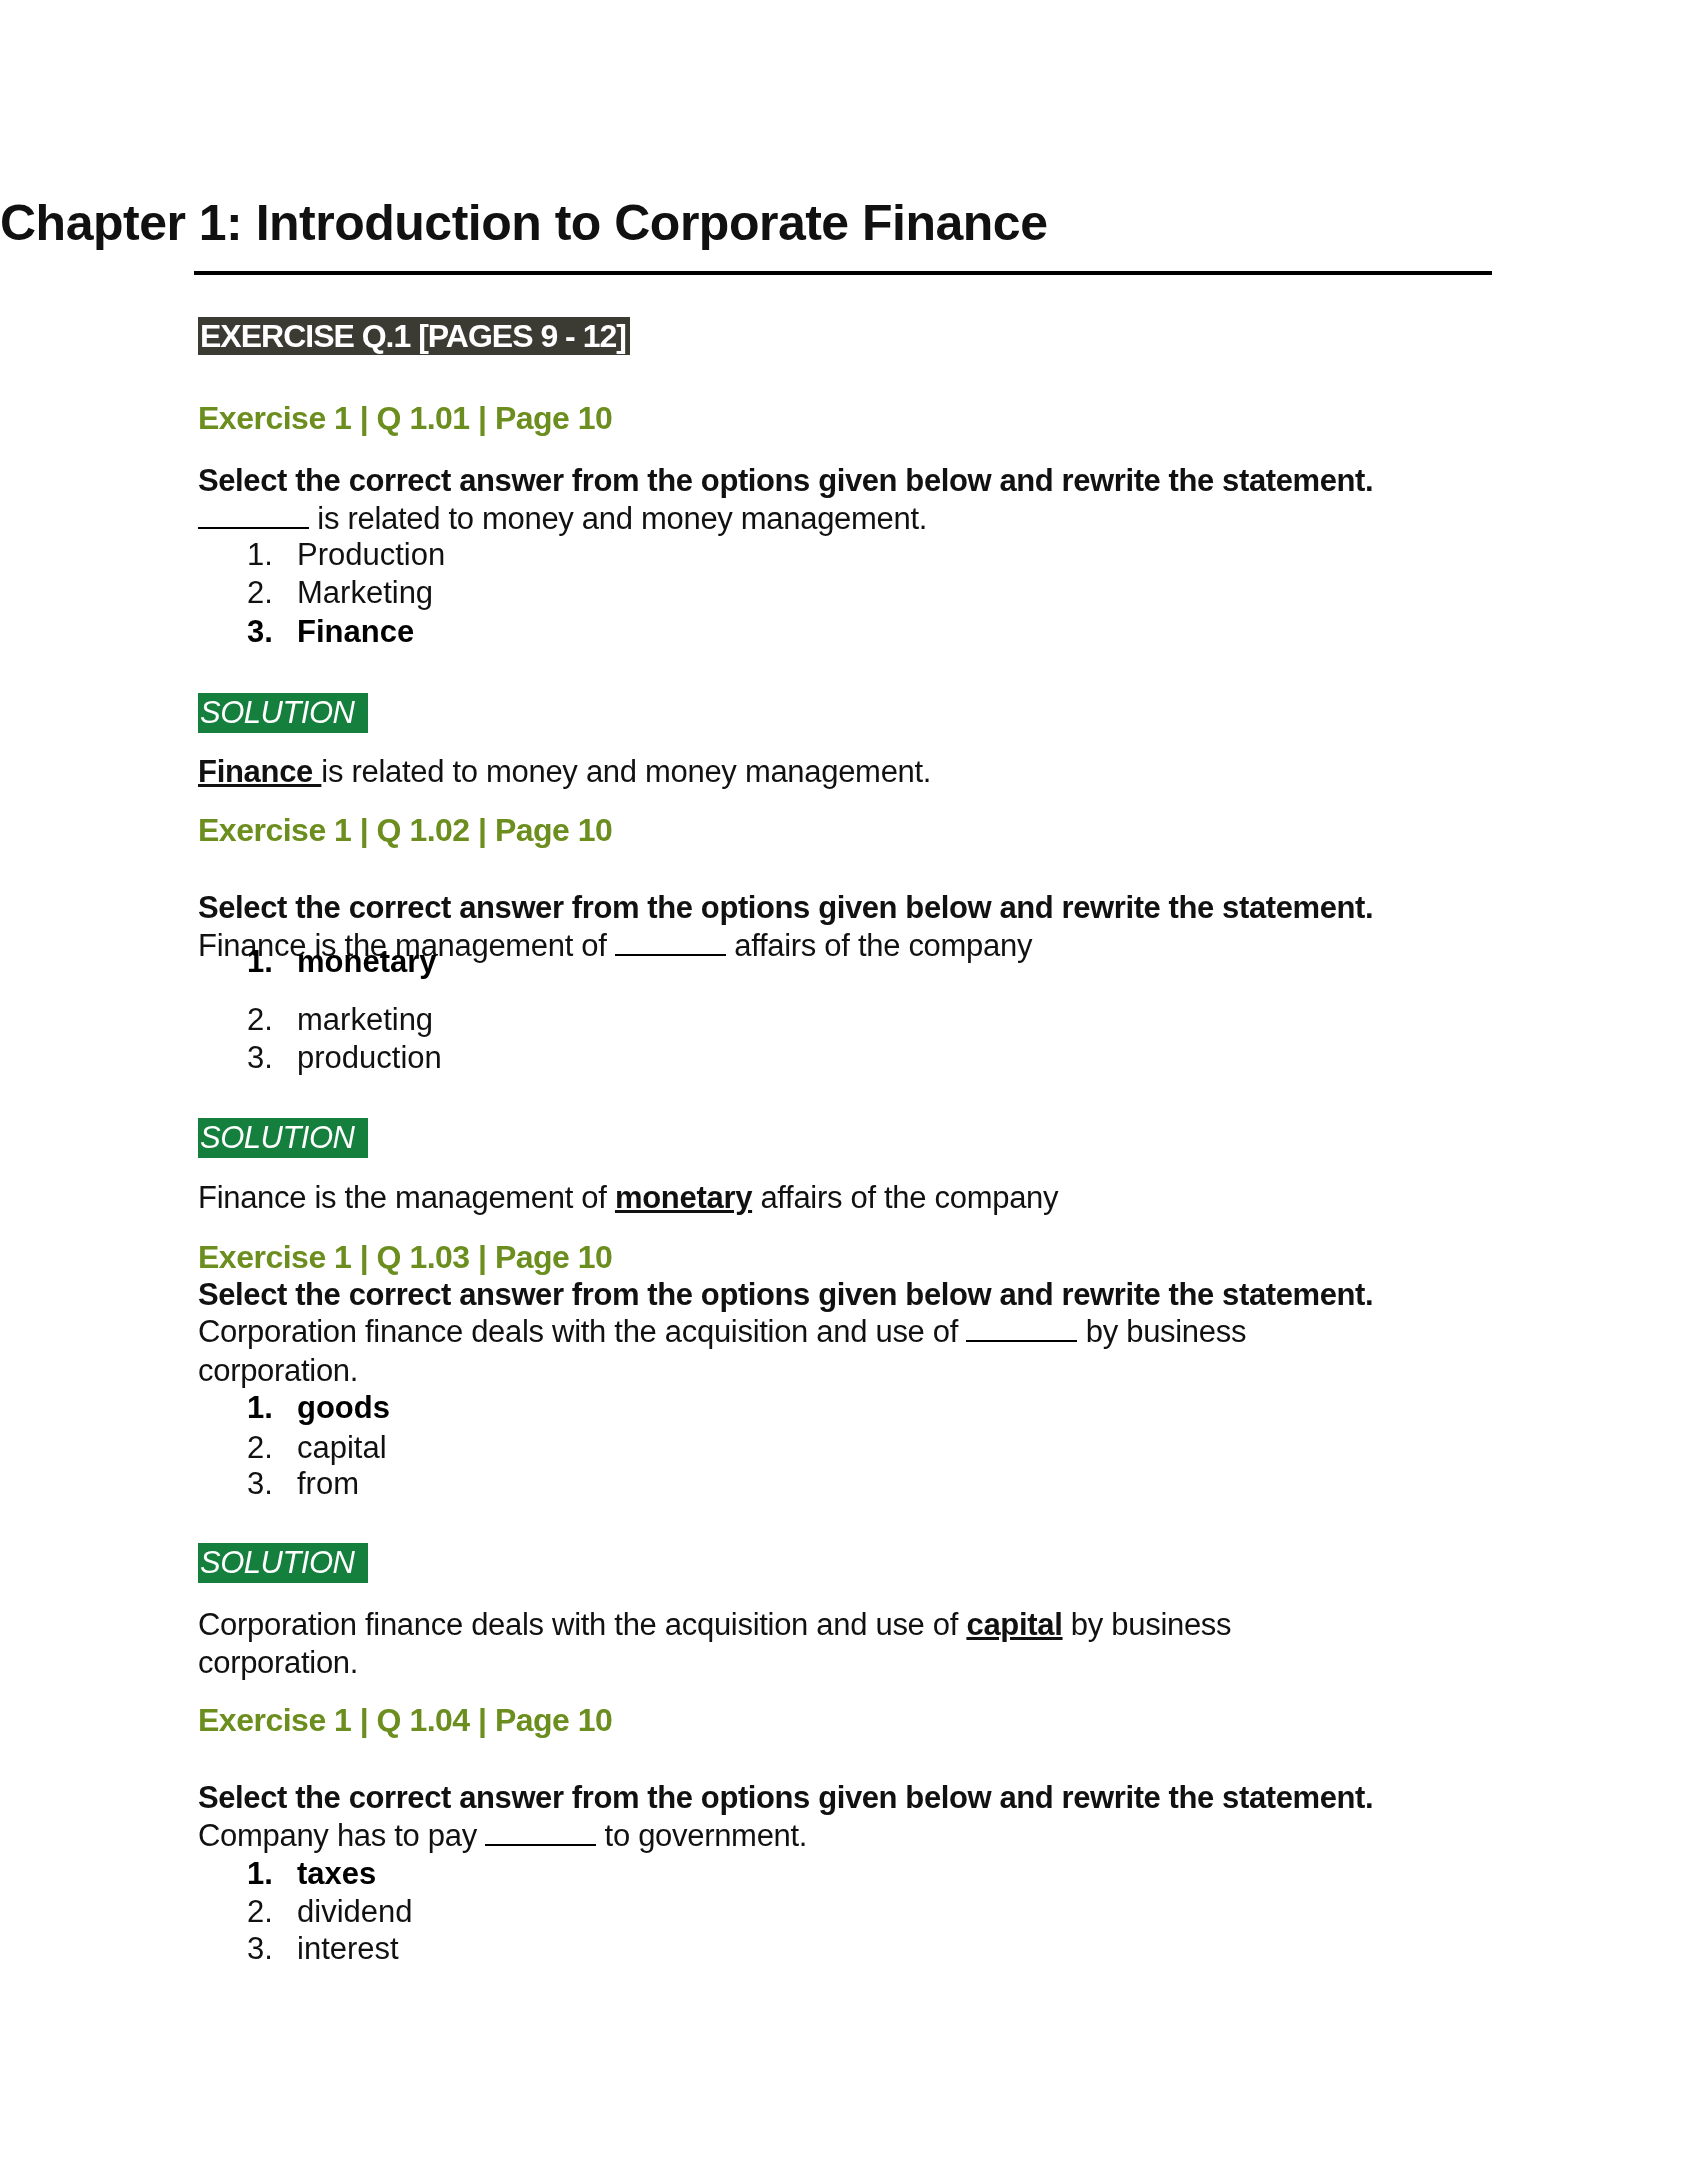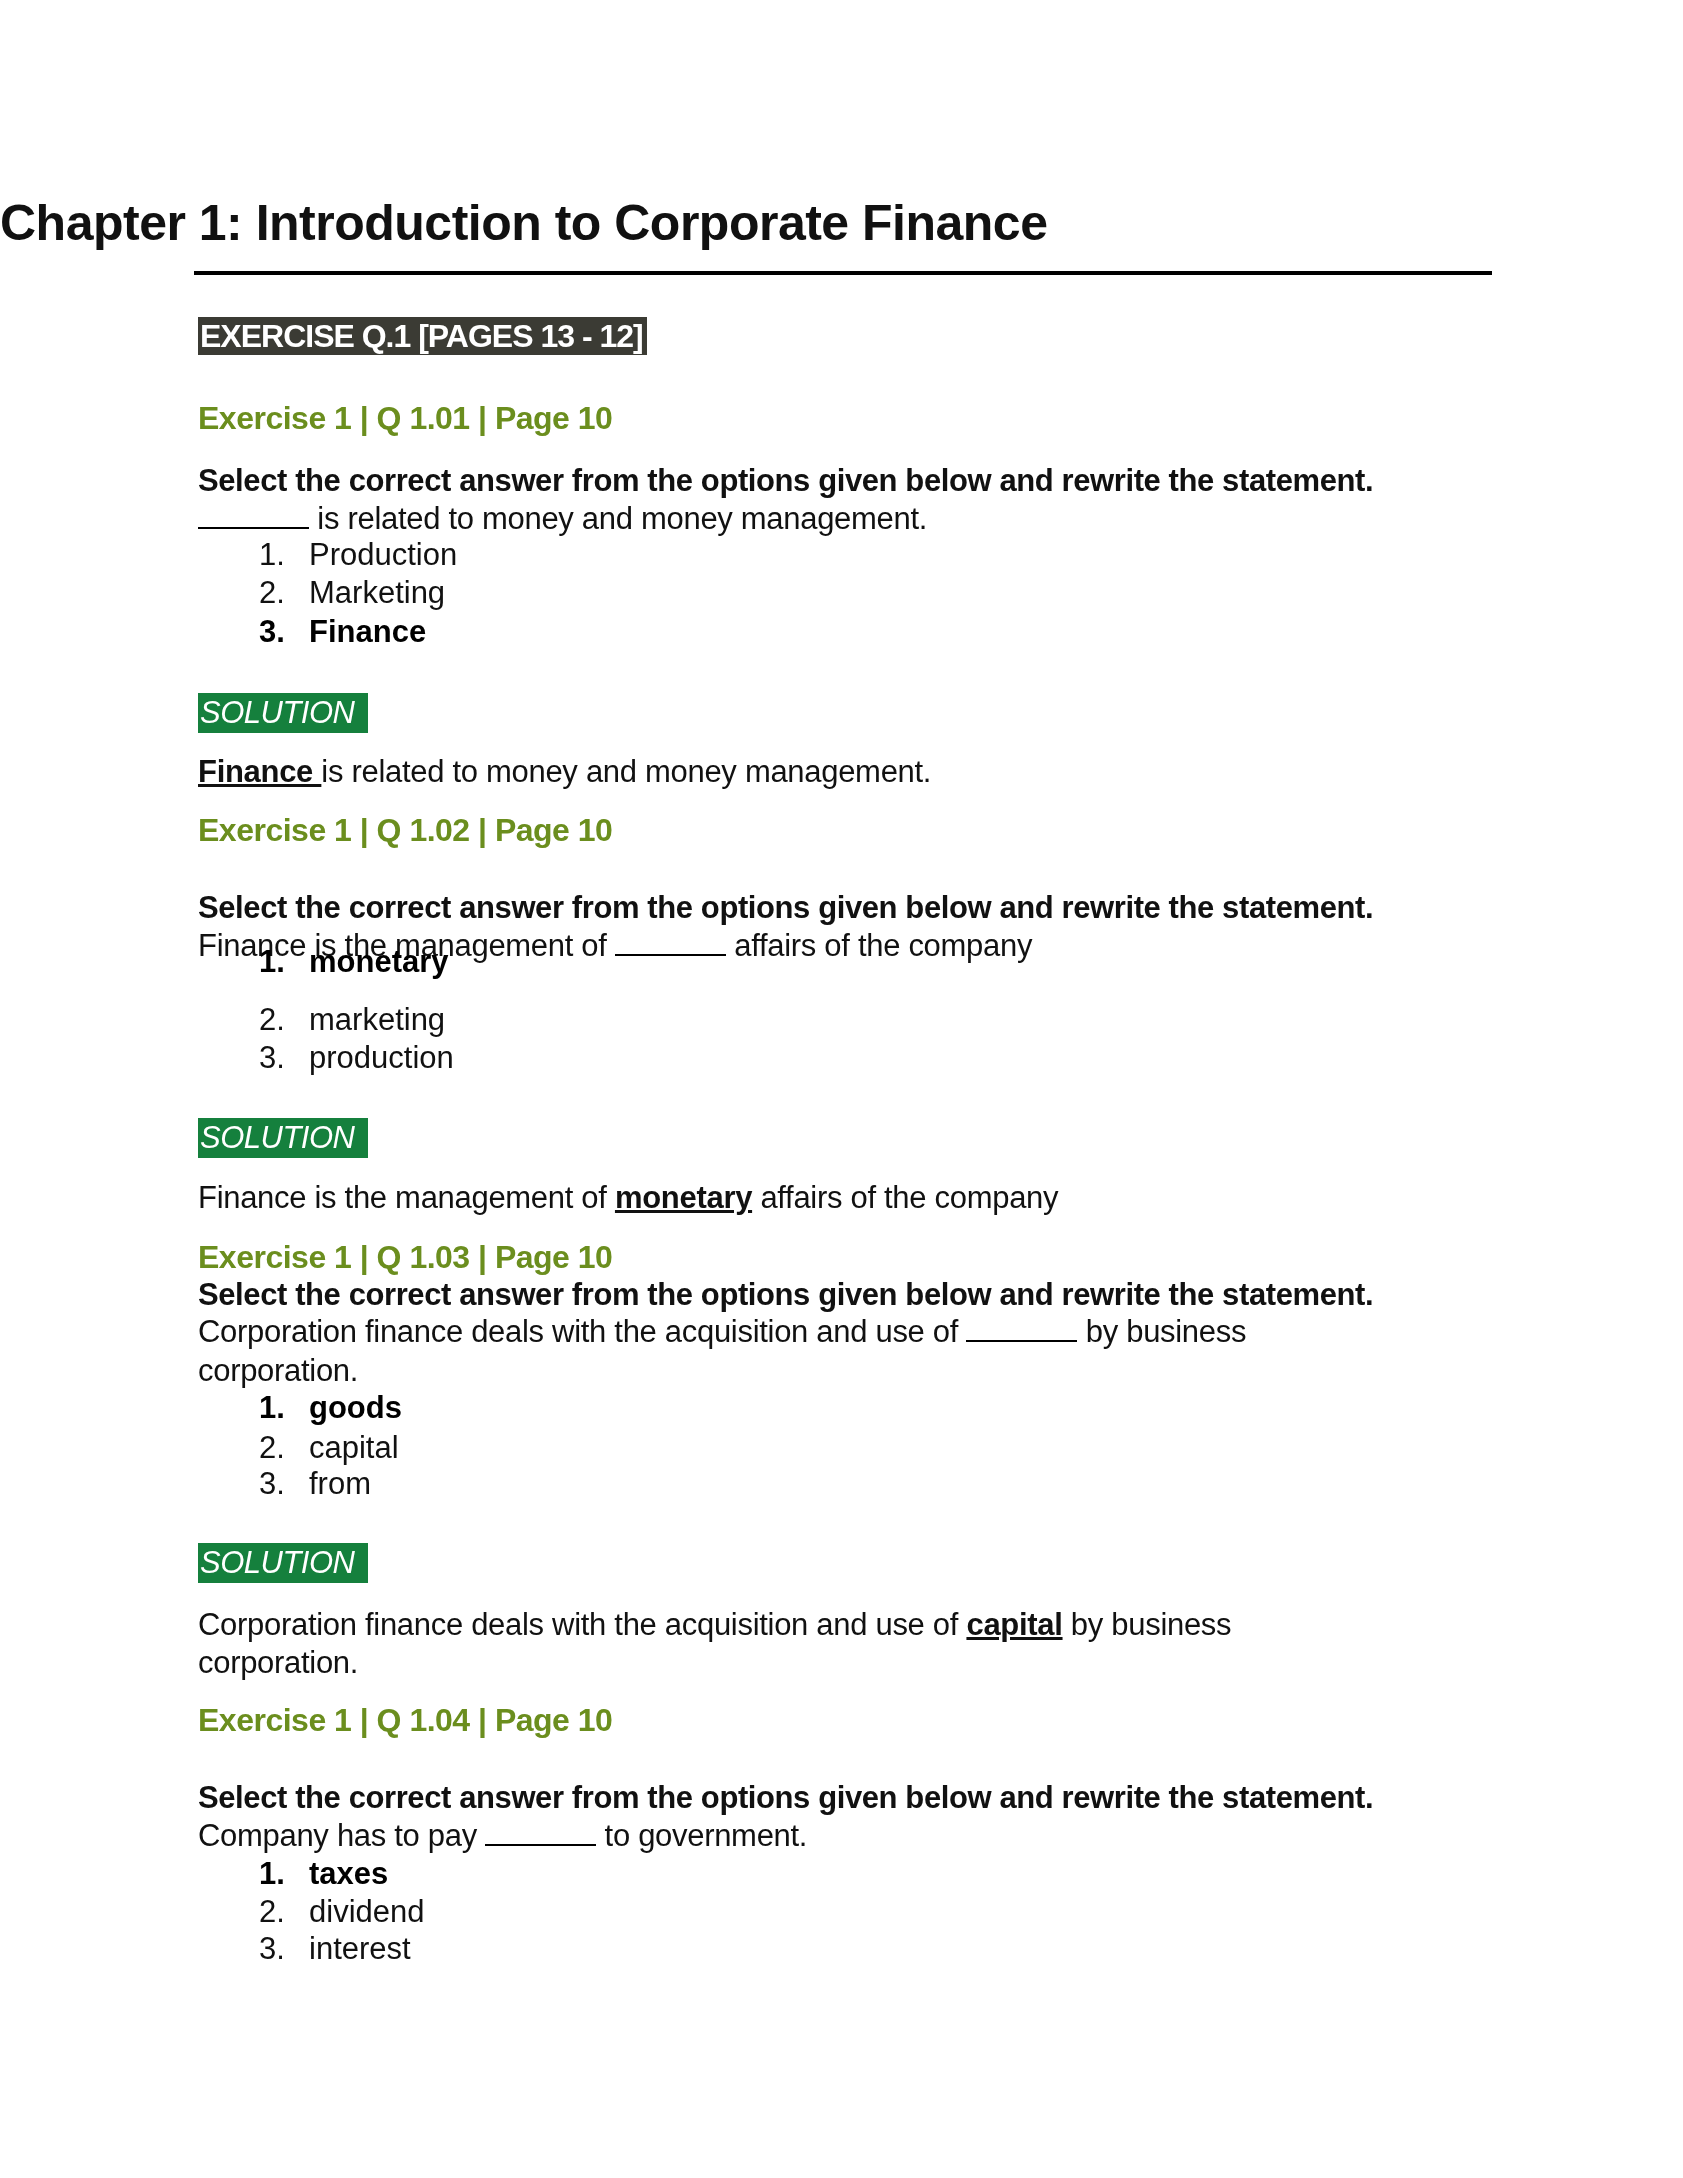--- a/index.html
+++ b/index.html
@@ -6,35 +6,35 @@
   body { width: 1683px; height: 2178px; position: relative; overflow: hidden;
          font-family: "Liberation Sans", sans-serif; color: #111111; }
   .abs { position: absolute; white-space: nowrap; }
   .title { left: 0; width: 1683px; text-align: left; top: 194px; font-size: 50px; font-weight: bold; letter-spacing: -0.5px; }
   .rule { left: 194px; width: 1298px; top: 271px; height: 4px; background: #000; }
   .section-box { left: 198px; top: 317px; height: 38px; line-height: 38px; background: #3b3b34; color: #fff;
                  font-weight: bold; font-size: 32px; padding: 0 4px 0 2px; letter-spacing: -1px; }
   .ex-head { left: 198px; font-size: 32px; font-weight: bold; color: #6b8e1e; letter-spacing: -0.5px; }
   .instr { left: 198px; font-size: 31px; font-weight: bold; letter-spacing: -0.4px; }
   .stmt { left: 198px; font-size: 31px; letter-spacing: -0.3px; }
-  .opt { left: 247px; font-size: 31px; margin-left: 12px; }
+  .opt { left: 247px; font-size: 31px; }
   .opt .num { display: inline-block; width: 50px; }
   .opt.correct { color: #000000; font-weight: bold; }
   .solution-box { left: 198px; height: 40px; line-height: 40px; background: #15803d; color: #fff;
                   font-style: italic; font-size: 31px; padding: 0 2px; letter-spacing: -0.5px; width: 166px; overflow: hidden; }
   .blank { display: inline-block; width: 111px; border-bottom: 2px solid #000; height: 26px; vertical-align: baseline; }
   .ans { font-weight: bold; text-decoration: underline; text-decoration-thickness: 3px; }
 </style>
 </head>
 <body>
 
 <div class="abs title">Chapter 1: Introduction to Corporate Finance</div>
 <div class="abs rule"></div>
 
-<div class="abs section-box">EXERCISE Q.1 [PAGES 13 - 12]</div>
+<div class="abs section-box">EXERCISE Q.1 [PAGES 9 - 12]</div>
 
 <div class="abs ex-head" style="top:400px">Exercise 1 | Q 1.01 | Page 10</div>
 <div class="abs instr" style="top:463px">Select the correct answer from the options given below and rewrite the statement.</div>
 <div class="abs stmt" style="top:501px">
   <span class="blank"></span><span> is related to money and money management.</span>
 </div>
 <div class="abs opt" style="top:537px"><span class="num">1.</span><span>Production</span></div>
 <div class="abs opt" style="top:575px"><span class="num">2.</span><span>Marketing</span></div>
 <div class="abs opt correct" style="top:614px"><span class="num">3.</span><span>Finance</span></div>
 

